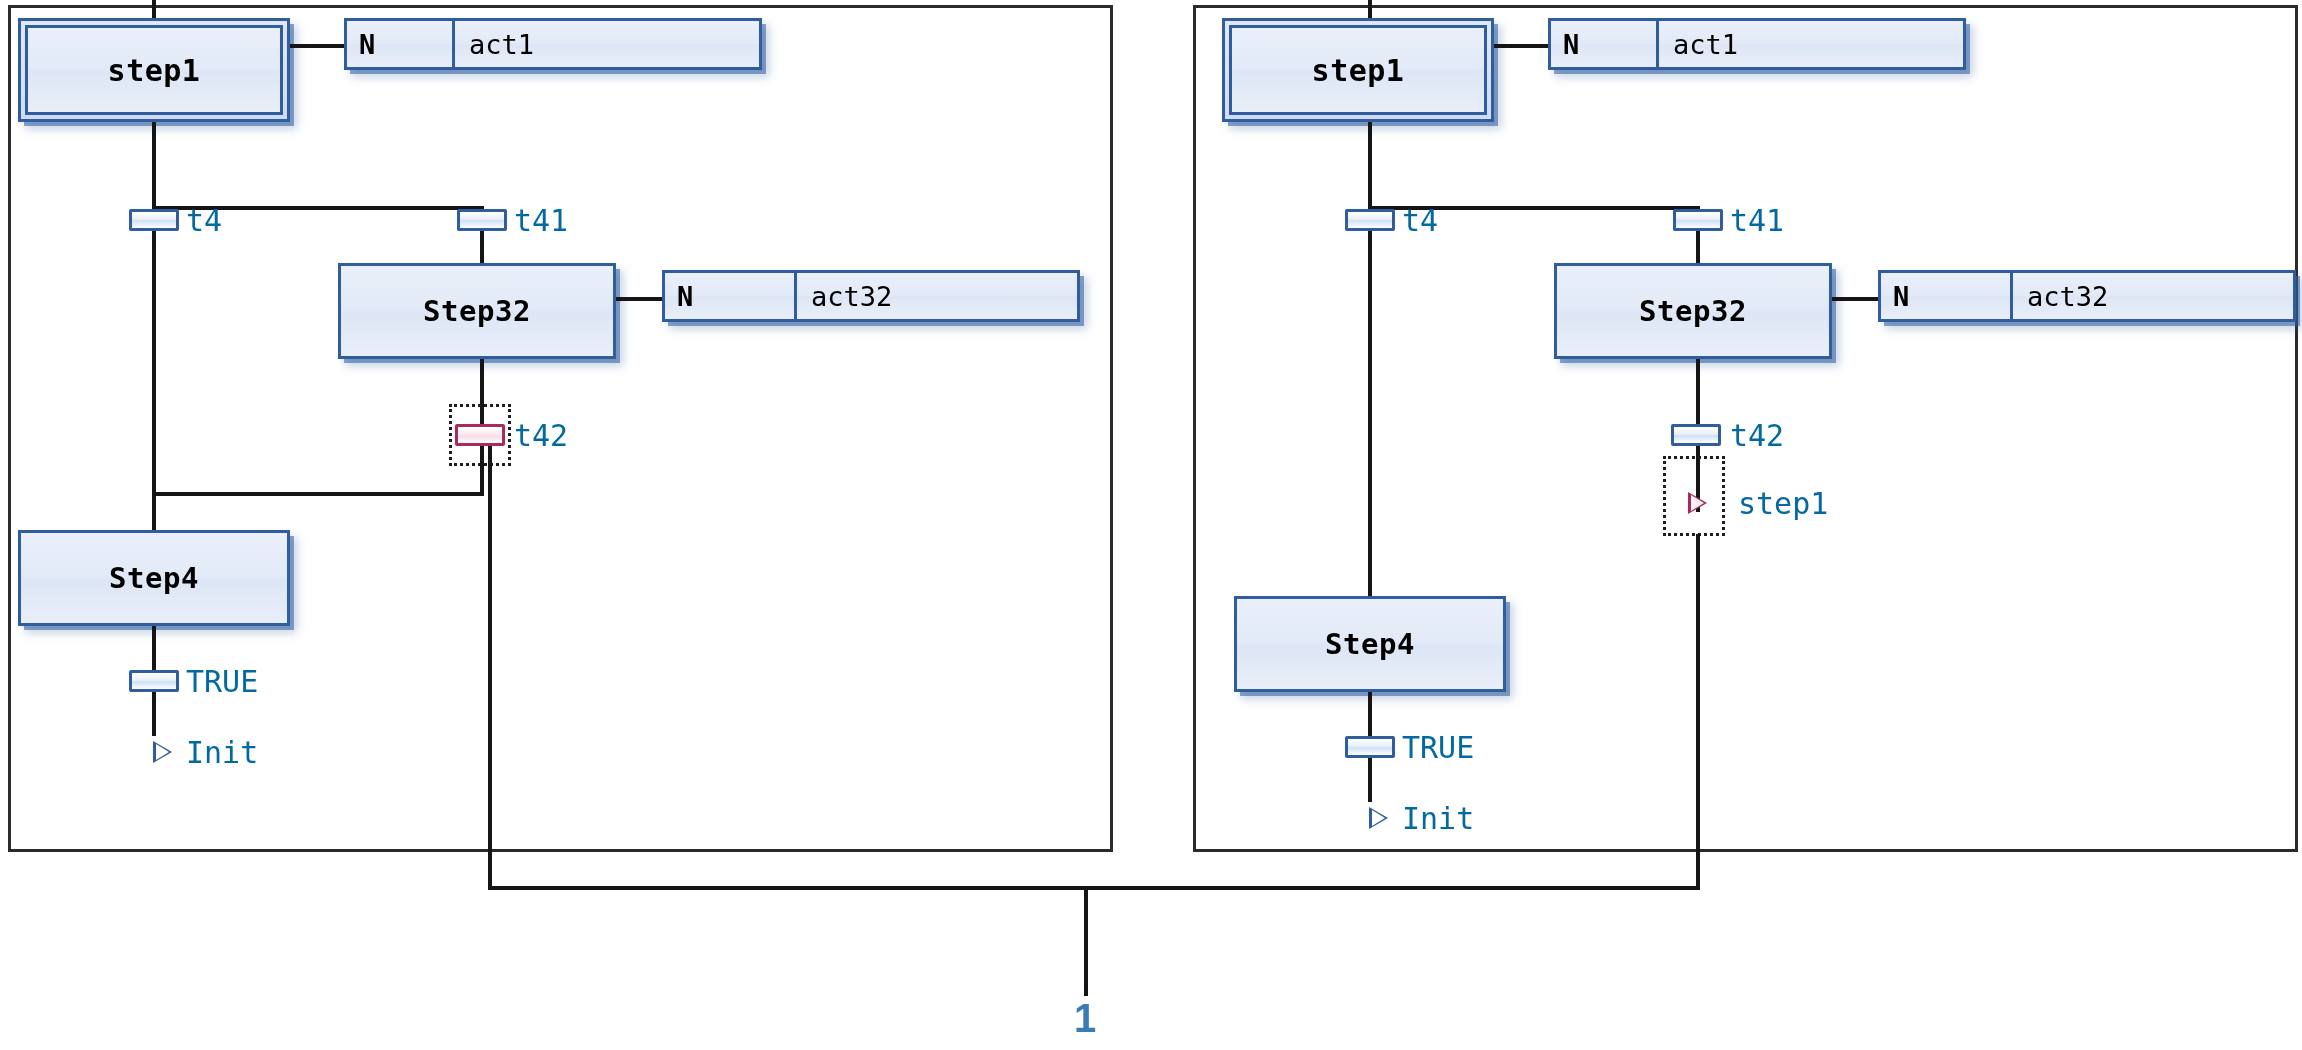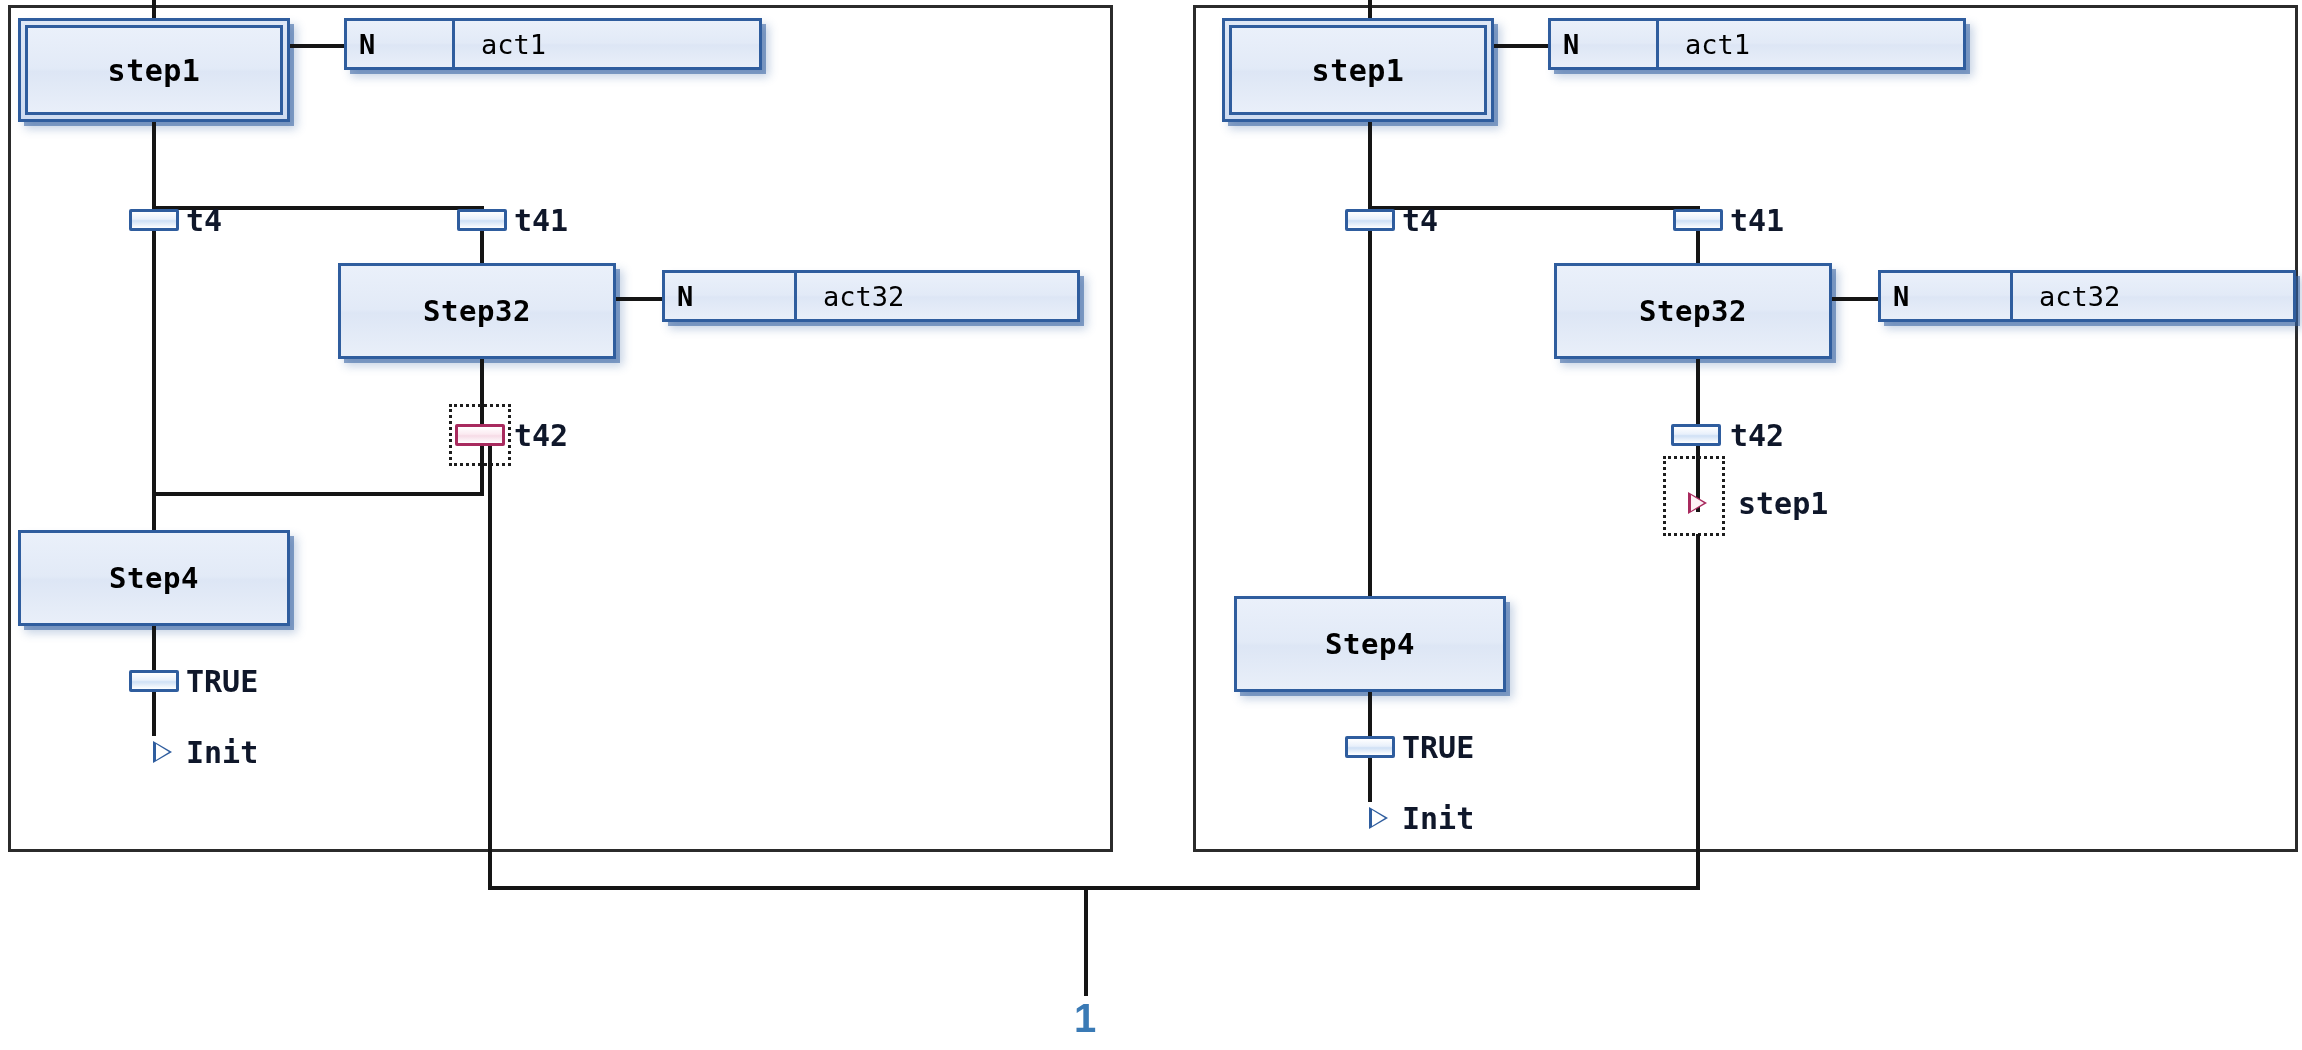--- a/index.html
+++ b/index.html
@@ -43,35 +43,35 @@
     background:linear-gradient(to bottom,#eaf0fa 0%,#e2eaf7 48%,#dde6f5 52%,#e9eff9 100%);
     box-shadow:5px 5px 0 -1px rgba(47,93,158,0.55), 7px 7px 9px rgba(47,93,158,0.28);
   }
   .action .qual{
     box-sizing:border-box;border-right:3px solid #2f5d9e;
     display:flex;align-items:center;padding-left:12px;
     font-weight:bold;color:#000;
   }
   .action .name{
     box-sizing:border-box;flex:1;
-    display:flex;align-items:center;padding-left:26px;
+    display:flex;align-items:center;padding-left:14px;
     color:#000;
   }
 
   
   .trans{
     position:absolute;box-sizing:border-box;
     border:3px solid #2f5d9e;border-radius:2px;
     background:linear-gradient(to bottom,#ffffff 0%,#e8f0fb 45%,#cfe0f5 55%,#ffffff 100%);
   }
   .trans.sel{
     border-color:#a82a5e;
     background:linear-gradient(to bottom,#ffffff 0%,#fbeaf1 45%,#f6dbe6 55%,#ffffff 100%);
   }
-  .tlabel{position:absolute;color:#0f172a;white-space:nowrap;font-weight:bold;}
+  .tlabel{position:absolute;color:#0369a1;white-space:nowrap;}
 
   
   .jump{position:absolute;width:0;height:0;}
   .jump .tri{
     position:absolute;left:0;top:0;
     width:0;height:0;
     border-top:11px solid transparent;
     border-bottom:11px solid transparent;
     border-left:19px solid #2f5d9e;
   }

